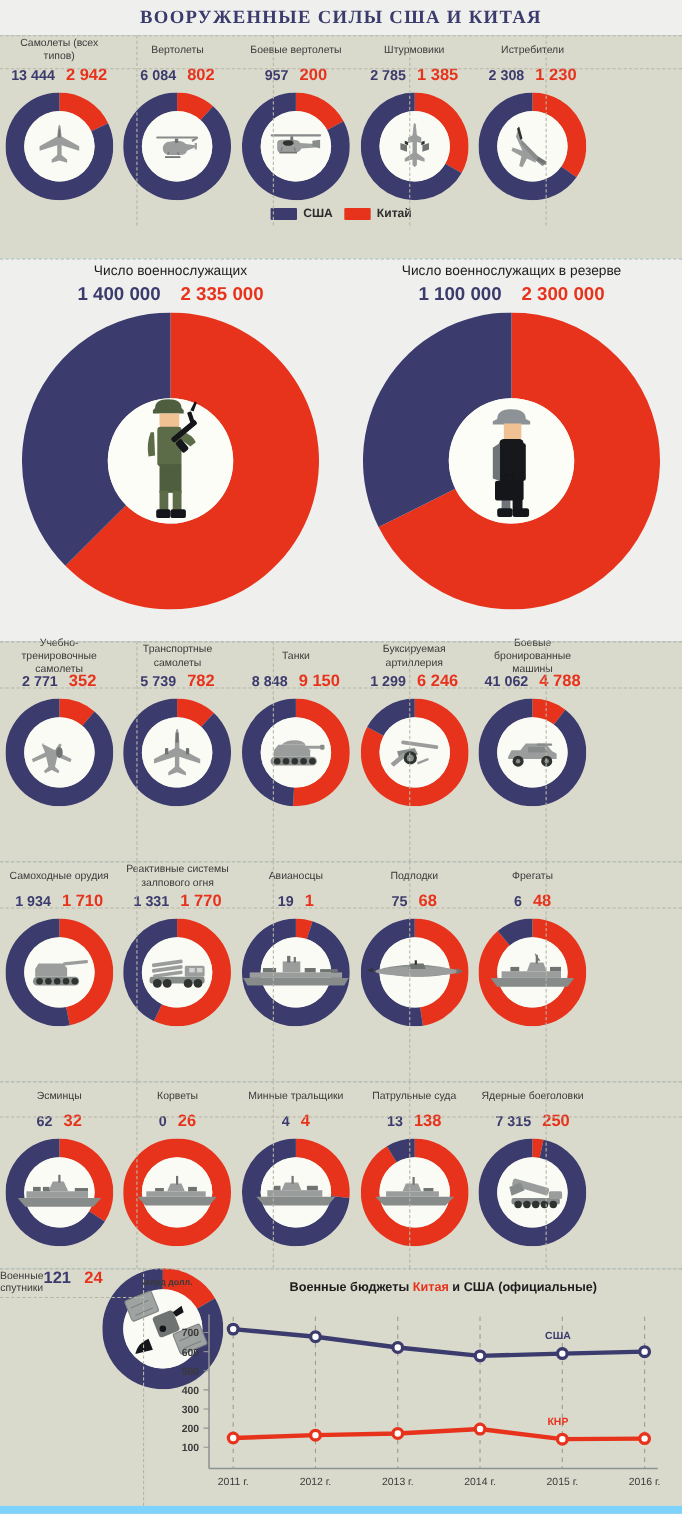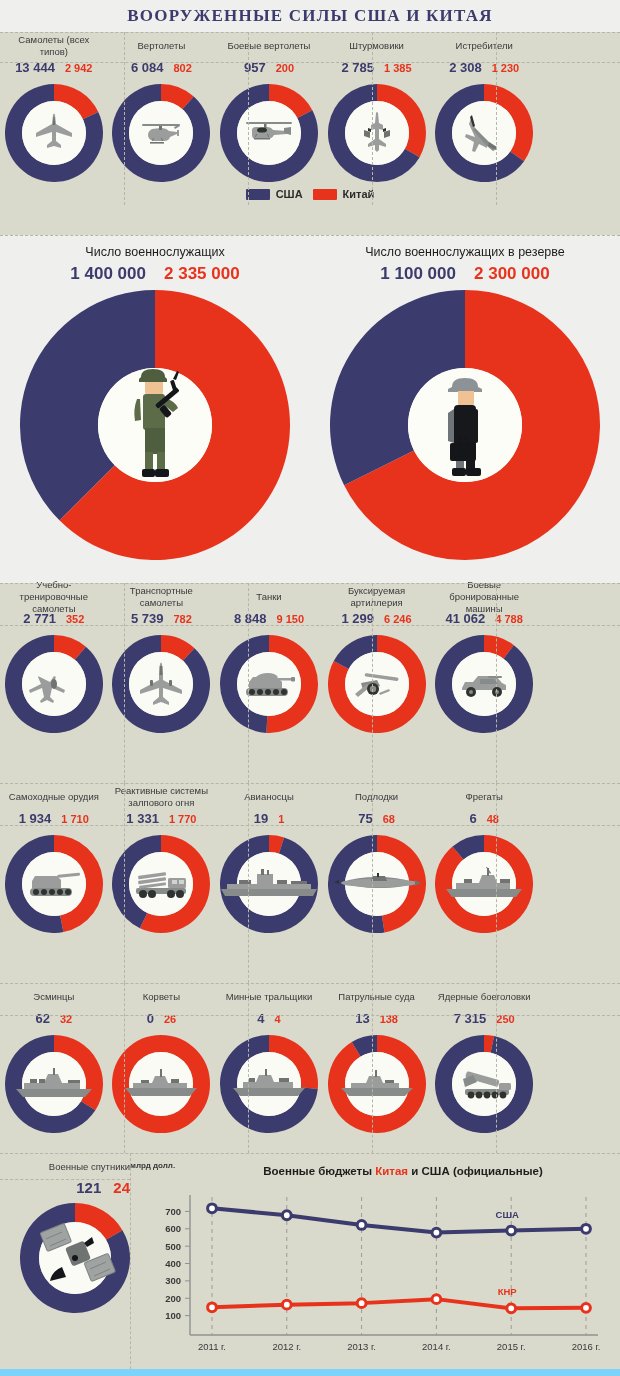--- a/index.html
+++ b/index.html
@@ -47,21 +47,21 @@
     font-size:9.5px;color:#3a3a3a;text-align:center;
     line-height:12px;height:28px;
     display:flex;align-items:center;justify-content:center;
     padding:0 4px;box-sizing:border-box;
   }
   .nums{
     display:flex;align-items:baseline;justify-content:center;
     gap:10px;height:24px;
   }
   .n-us{font-size:13px;font-weight:700;color:#3b3b6d;}
-  .n-cn{font-size:11px;font-weight:700;color:#e8331c;}
+  .n-cn{font-size:15px;font-weight:700;color:#e8331c;}
 
   
   .donut-wrap{position:relative;width:98px;height:98px;}
   .donut-wrap svg{display:block;}
   .donut-icon{
     position:absolute;left:0;top:0;width:98px;height:98px;
     display:flex;align-items:center;justify-content:center;
     pointer-events:none;
   }
   .donut-icon svg{overflow:visible;}
@@ -71,32 +71,32 @@
     display:flex;align-items:center;justify-content:center;
     gap:10px;padding:6px 0 8px;
   }
   .lg-item{display:flex;align-items:center;gap:6px;}
   .sw{width:24px;height:11px;border-radius:1px;}
   .sw.us{background:#3b3b6d;}
   .sw.cn{background:#e8331c;}
   .lg-text{font-size:11px;font-weight:700;color:#2c2c2c;}
 
   
-  .big-wrap{display:flex;justify-content:space-around;padding-top:10px;}
+  .big-wrap{display:flex;justify-content:space-around;padding-top:4px;}
   .big-col{display:flex;flex-direction:column;align-items:center;width:300px;}
   .big-title{font-size:12.5px;color:#1d1d1d;margin-bottom:5px;}
   .big-nums{display:flex;gap:18px;align-items:baseline;margin-bottom:6px;}
   .big-us{font-size:17px;font-weight:700;color:#3b3b6d;}
   .big-cn{font-size:17px;font-weight:700;color:#e8331c;}
   .big-donut{position:relative;width:270px;height:270px;}
   .big-donut .donut-icon{width:270px;height:270px;}
 
   
   .bottom{display:flex;height:216px;}
-  .sat-col{width:130px;display:flex;flex-direction:column;align-items:flex-end;position:relative;}
+  .sat-col{width:130px;display:flex;flex-direction:row;align-items:flex-start;position:relative;}
   .sat-label{font-size:9.5px;color:#3a3a3a;text-align:center;height:26px;display:flex;align-items:center;}
   .sat-nums{display:flex;gap:12px;height:24px;align-items:baseline;}
   .chart-col{flex:1;position:relative;}
   .chart-title{
     position:absolute;top:12px;left:62px;right:6px;
     font-size:11.5px;font-weight:700;color:#1d1d1d;text-align:center;
   }
   .chart-title .cn{color:#e8331c;}
   .axis-unit{
     position:absolute;left:0;top:8px;

